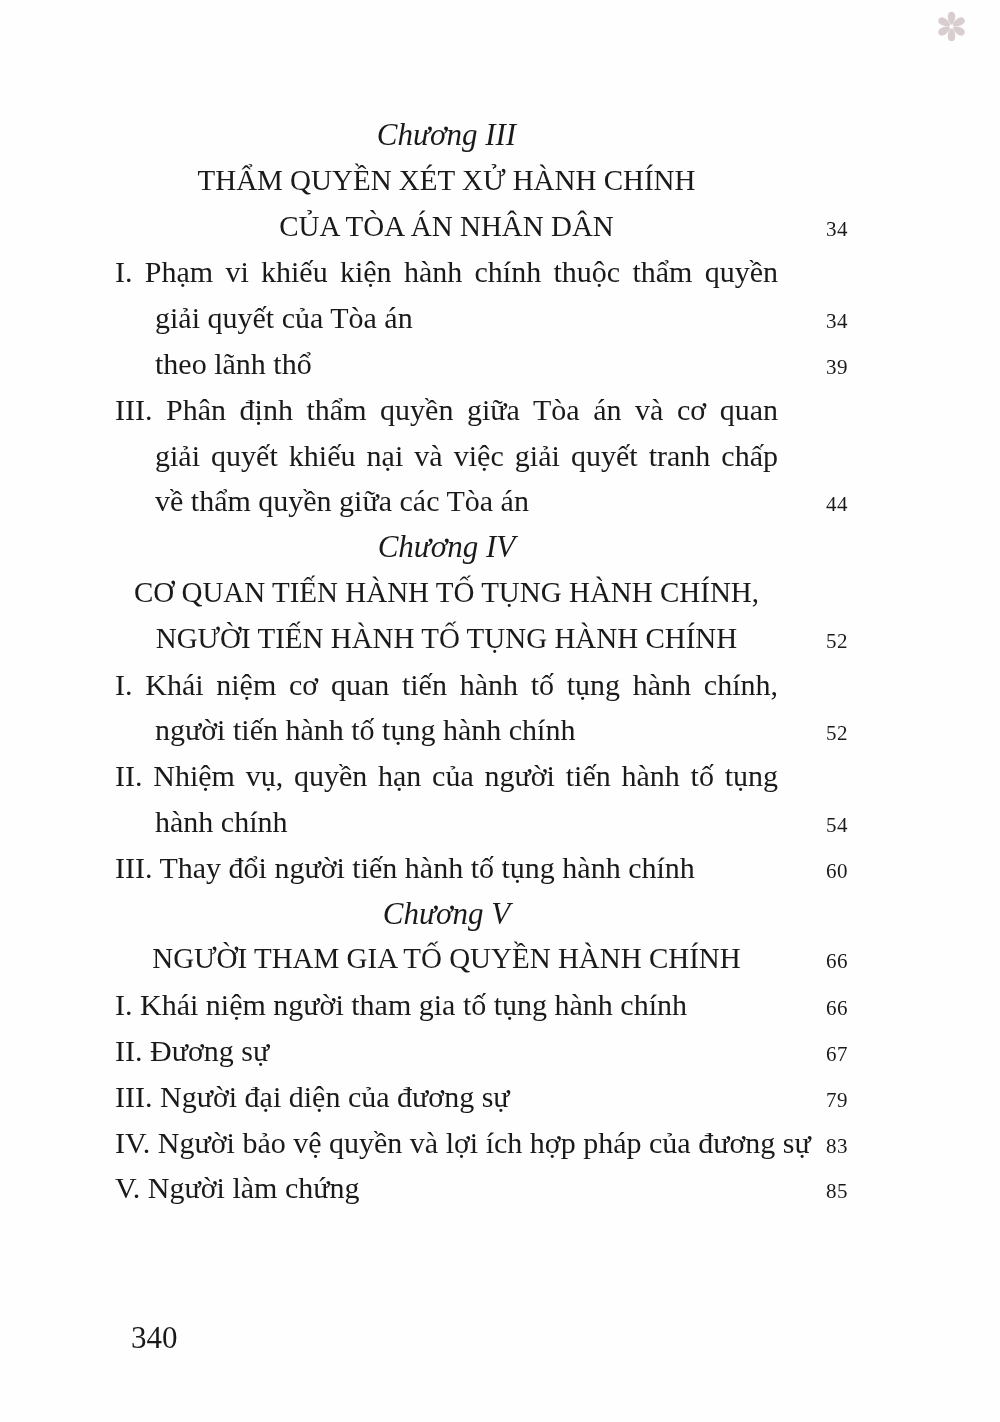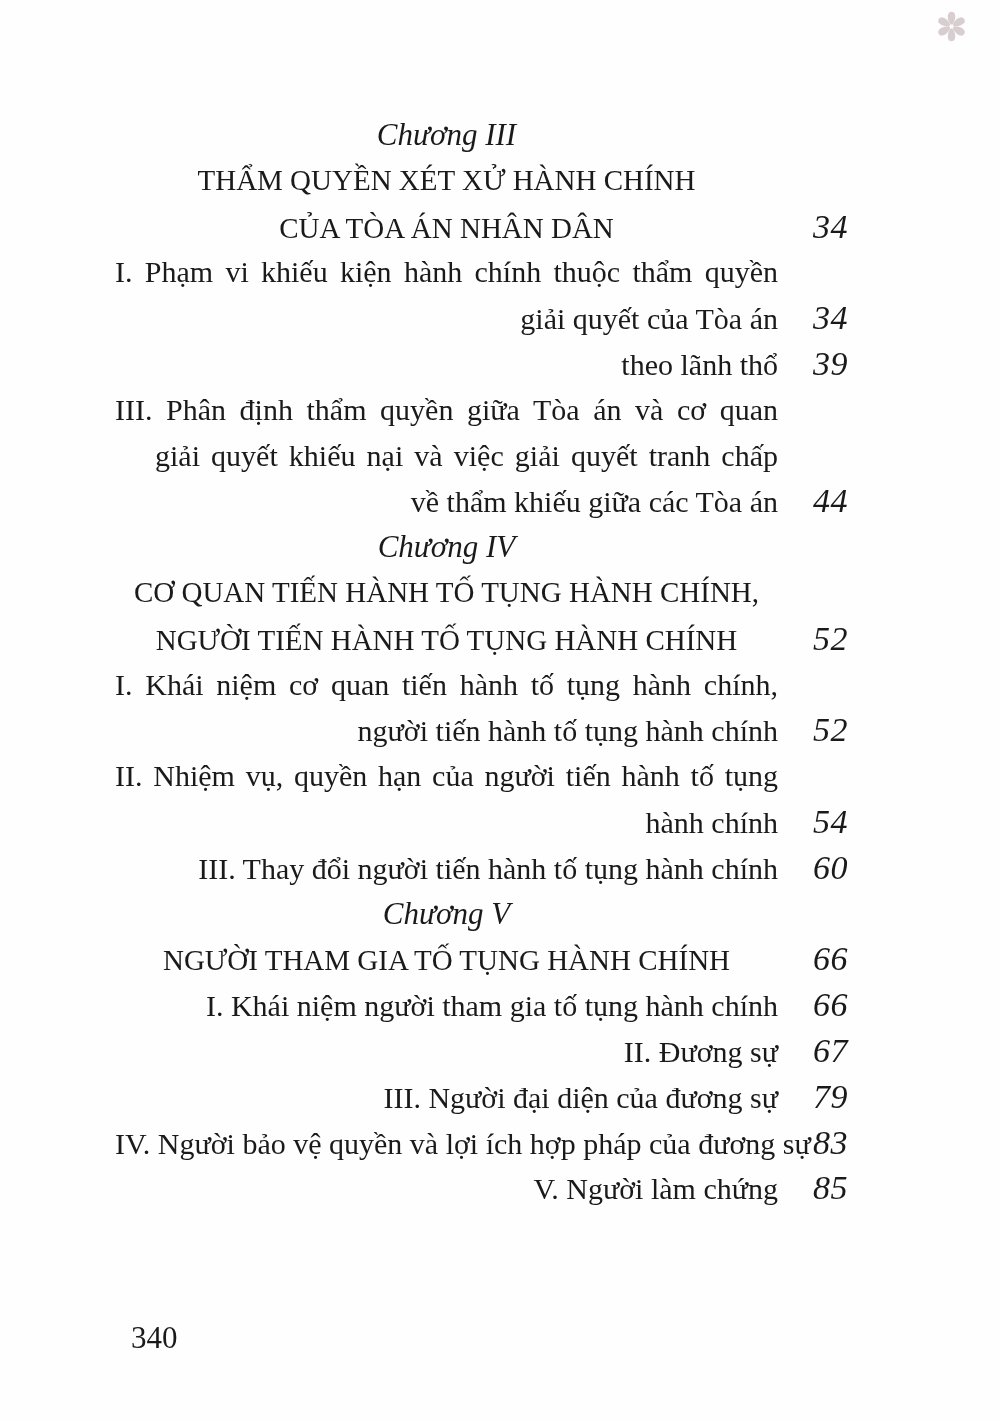--- a/index.html
+++ b/index.html
@@ -16,24 +16,24 @@
     width:33px; height:33px;
   }
   .toc {
     position:absolute; top:112px; left:115px; width:733px;
   }
   .row {
     display:flex; align-items:baseline;
     height:45.8px; line-height:45.8px;
     font-size:30px;
   }
-  .row .t { flex:1 1 auto; min-width:0; text-align:right; }
+  .row .t { flex:1 1 auto; min-width:0; text-align:left; }
   .row .p {
     flex:0 0 70px; width:70px; text-align:right;
-    font-size:34px; letter-spacing:0.5px;font-style:italic;
+    font-size:21px; letter-spacing:0.5px;
   }
   .chapter .t {
     text-align:center; font-style:italic; font-size:31px;
   }
   .title .t {
     text-align:center; font-size:29px;
   }
   .jl .t {
     text-align:justify; text-align-last:justify; -moz-text-align-last:justify;
   }
@@ -98,21 +98,21 @@
       <span class="t">III. Phân định thẩm quyền giữa Tòa án và cơ quan</span>
       <span class="p"></span>
     </div>
 
     <div class="row cont jl">
       <span class="t">giải quyết khiếu nại và việc giải quyết tranh chấp</span>
       <span class="p"></span>
     </div>
 
     <div class="row cont nw">
-      <span class="t">về thẩm khiếu giữa các Tòa án</span>
+      <span class="t">về thẩm quyền giữa các Tòa án</span>
       <span class="p">44</span>
     </div>
 
     <div class="row chapter">
       <span class="t">Chương IV</span>
       <span class="p"></span>
     </div>
 
     <div class="row title">
       <span class="t">CƠ QUAN TIẾN HÀNH TỐ TỤNG HÀNH CHÍNH,</span>
@@ -148,21 +148,21 @@
       <span class="t">III. Thay đổi người tiến hành tố tụng hành chính</span>
       <span class="p">60</span>
     </div>
 
     <div class="row chapter">
       <span class="t">Chương V</span>
       <span class="p"></span>
     </div>
 
     <div class="row title">
-      <span class="t">NGƯỜI THAM GIA TỐ TỤNG HÀNH CHÍNH</span>
+      <span class="t">NGƯỜI THAM GIA TỐ QUYỀN HÀNH CHÍNH</span>
       <span class="p">66</span>
     </div>
 
     <div class="row nw">
       <span class="t">I. Khái niệm người tham gia tố tụng hành chính</span>
       <span class="p">66</span>
     </div>
 
     <div class="row nw">
       <span class="t">II. Đương sự</span>

